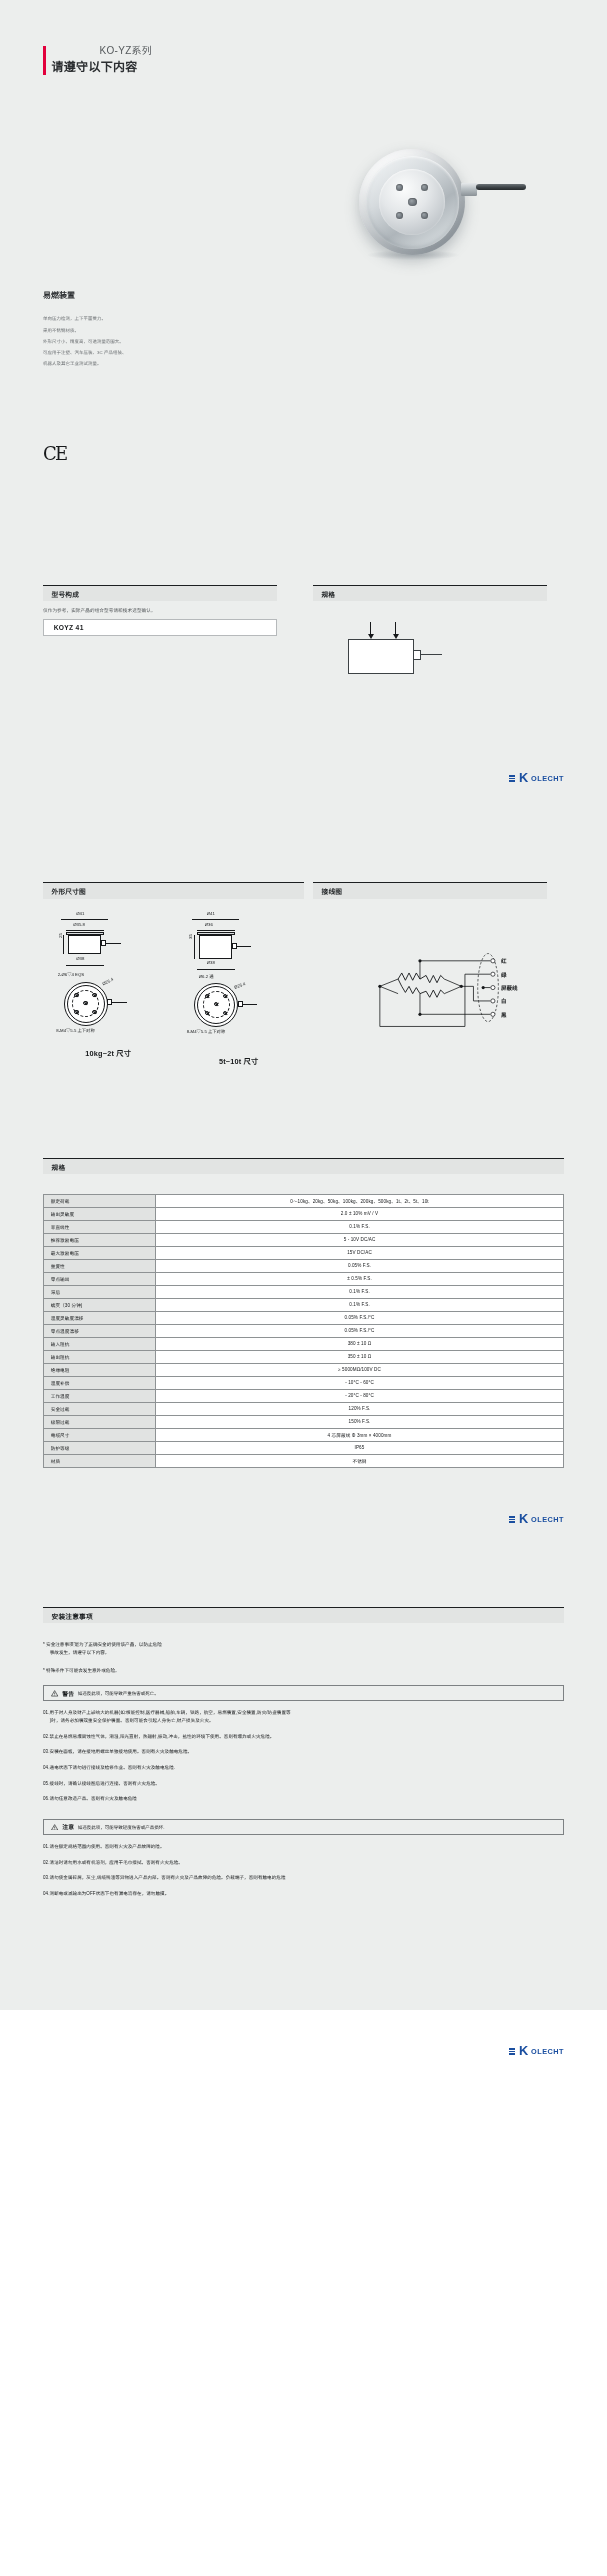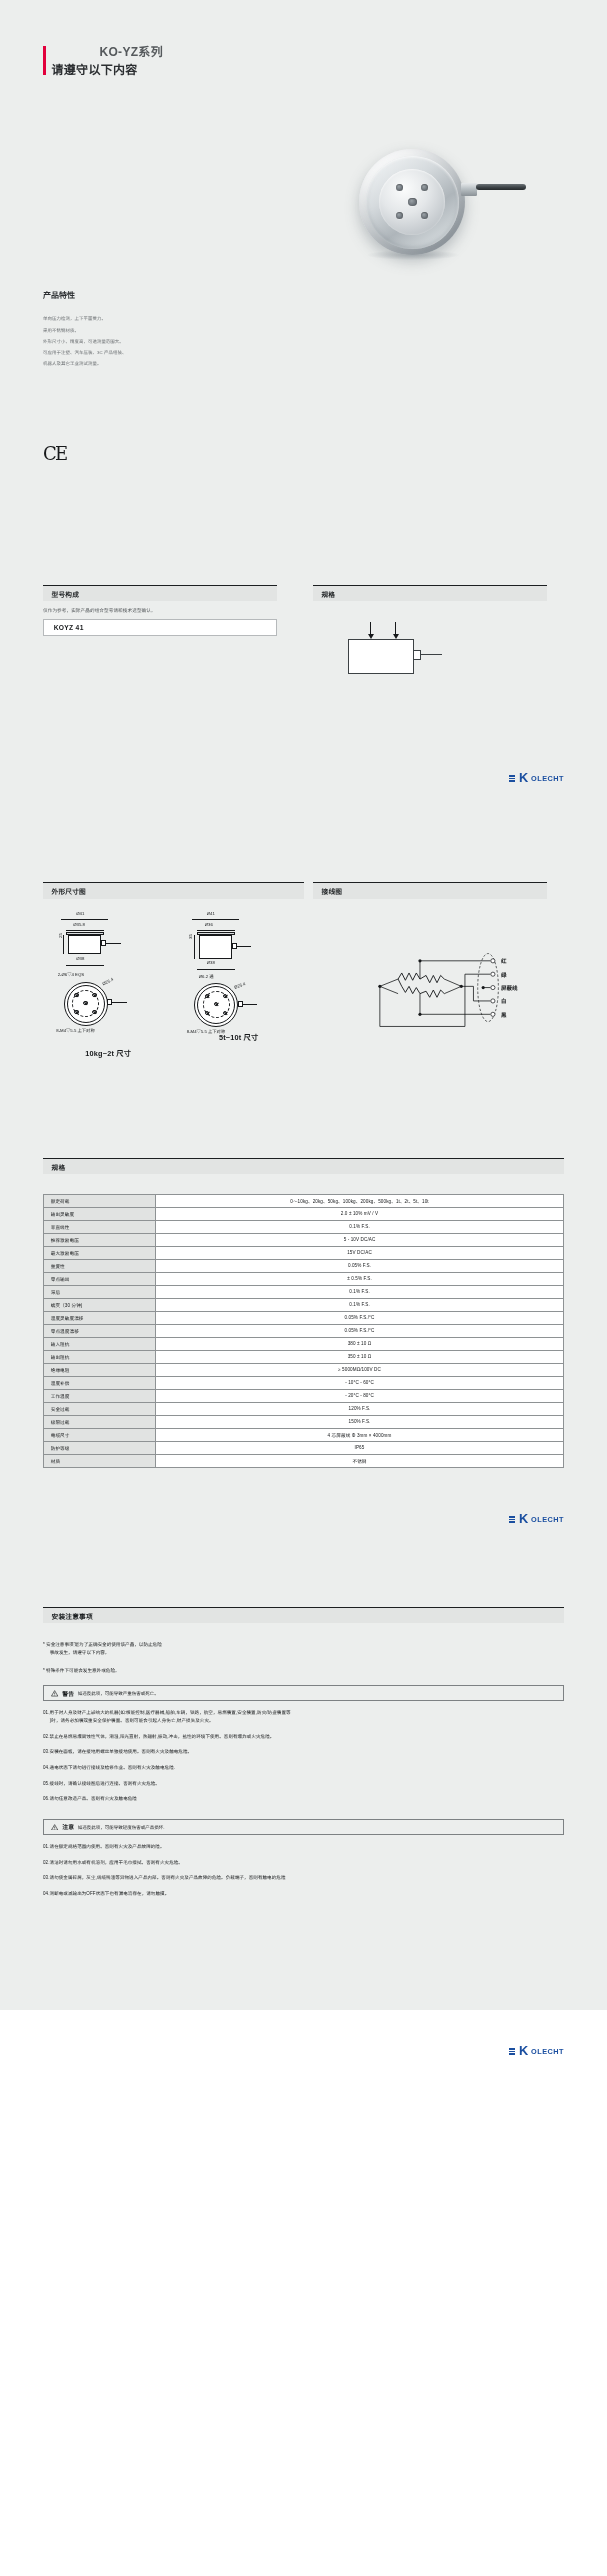--- a/index.html
+++ b/index.html
@@ -31,24 +31,24 @@
     top: 44px;
     padding-left: 8.5px;
   }
   .title-bar {
     position: absolute;
     left: 0; top: 2.4px;
     width: 3px; height: 29px;
     background: #e2003c;
   }
   .series-name {
-    font-size: 12px;
+    font-size: 10px;
     letter-spacing: 0.3px;
     color: #55595c;
-    font-weight: 700;
+    font-weight: 400;
     line-height: 1.4;
     padding-left: 48px;
   }
   .product-name {
     font-size: 12px;
     font-weight: 700;
     color: #2b2e31;
     letter-spacing: 0.3px;
     margin-top: 1.8px;
     line-height: 1.3;
@@ -391,21 +391,21 @@
             <span class="hole h4"></span>
             <span class="hole center"></span>
           </div>
         </div>
       </div>
       <div class="cable-gland"></div>
       <div class="cable"></div>
     </div>
 
     <div class="features">
-      <h2>产品特性</h2>
+      <h2>易燃装置</h2>
       <p>单向压力检测，上下平面受力。</p>
       <p>采用不锈钢材质。</p>
       <p>外形尺寸小，精度高，可选测量范围大。</p>
       <p>可应用于注塑、汽车压装、3C 产品组装、</p>
       <p>机器人及其它工业测试测量。</p>
     </div>
 
     <div class="ce-mark">CE</div>
   </section>
 
@@ -516,21 +516,21 @@
             <span class="dcircle" style="left:28px; top:81px; width:27px; height:27px; border-style:dashed; border-width:0.6px;"></span>
             <span class="bolt" style="left:30px; top:84px;"></span>
             <span class="bolt" style="left:48px; top:84px;"></span>
             <span class="bolt" style="left:30px; top:101px;"></span>
             <span class="bolt" style="left:48px; top:101px;"></span>
             <span class="bolt" style="left:39px; top:92px;"></span>
             <span class="dsq" style="left:63px; top:91px; width:4.9px; height:6.7px;"></span>
             <span class="dline" style="left:68px; top:94px; width:14.6px; height:0.7px;"></span>
             <span class="dlabel" style="left:59px; top:73px; transform:rotate(-20deg);">Ø25.4</span>
             <span class="dlabel" style="left:12px; top:118px;">8-M4▽5.5  上下对称</span>
-            <div class="dim-caption" style="bottom:32px;">5t~10t 尺寸</div>
+            <div class="dim-caption" style="bottom:8px;">5t~10t 尺寸</div>
           </div>
         </div>
       </div>
     </div>
 
     <div class="inner" style="top:19.4px; left:313px; width:234px;">
       <div class="sec-head">
         <span class="sec-title">接线图</span>
       </div>
 

